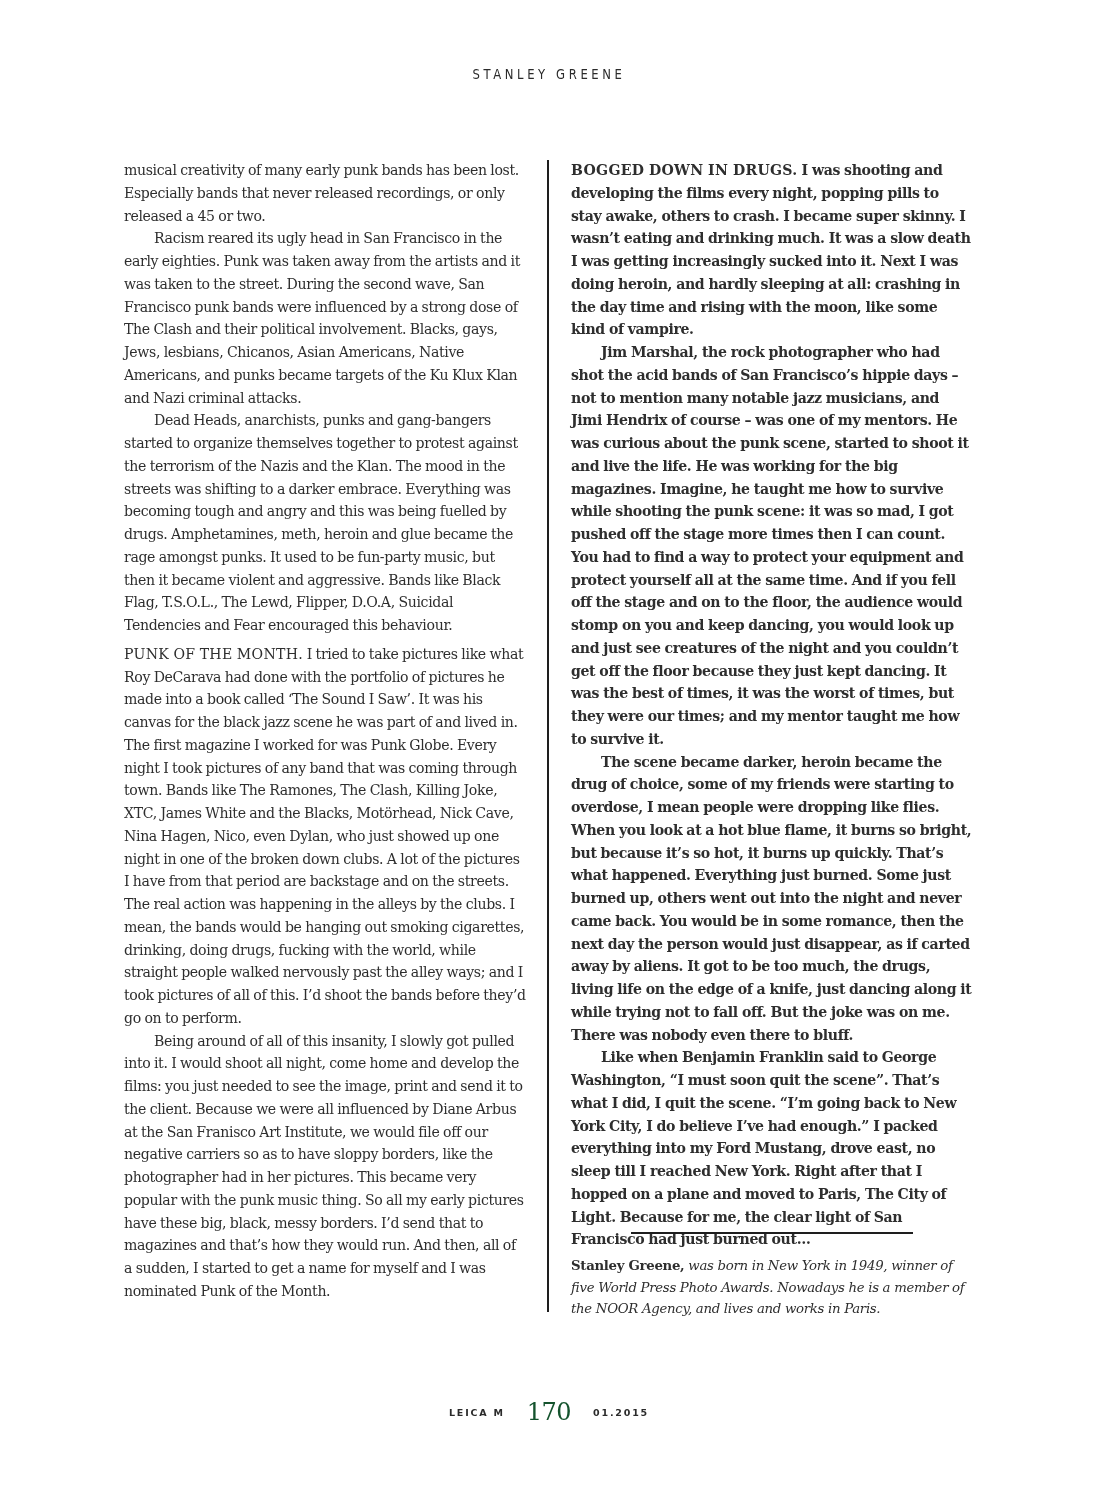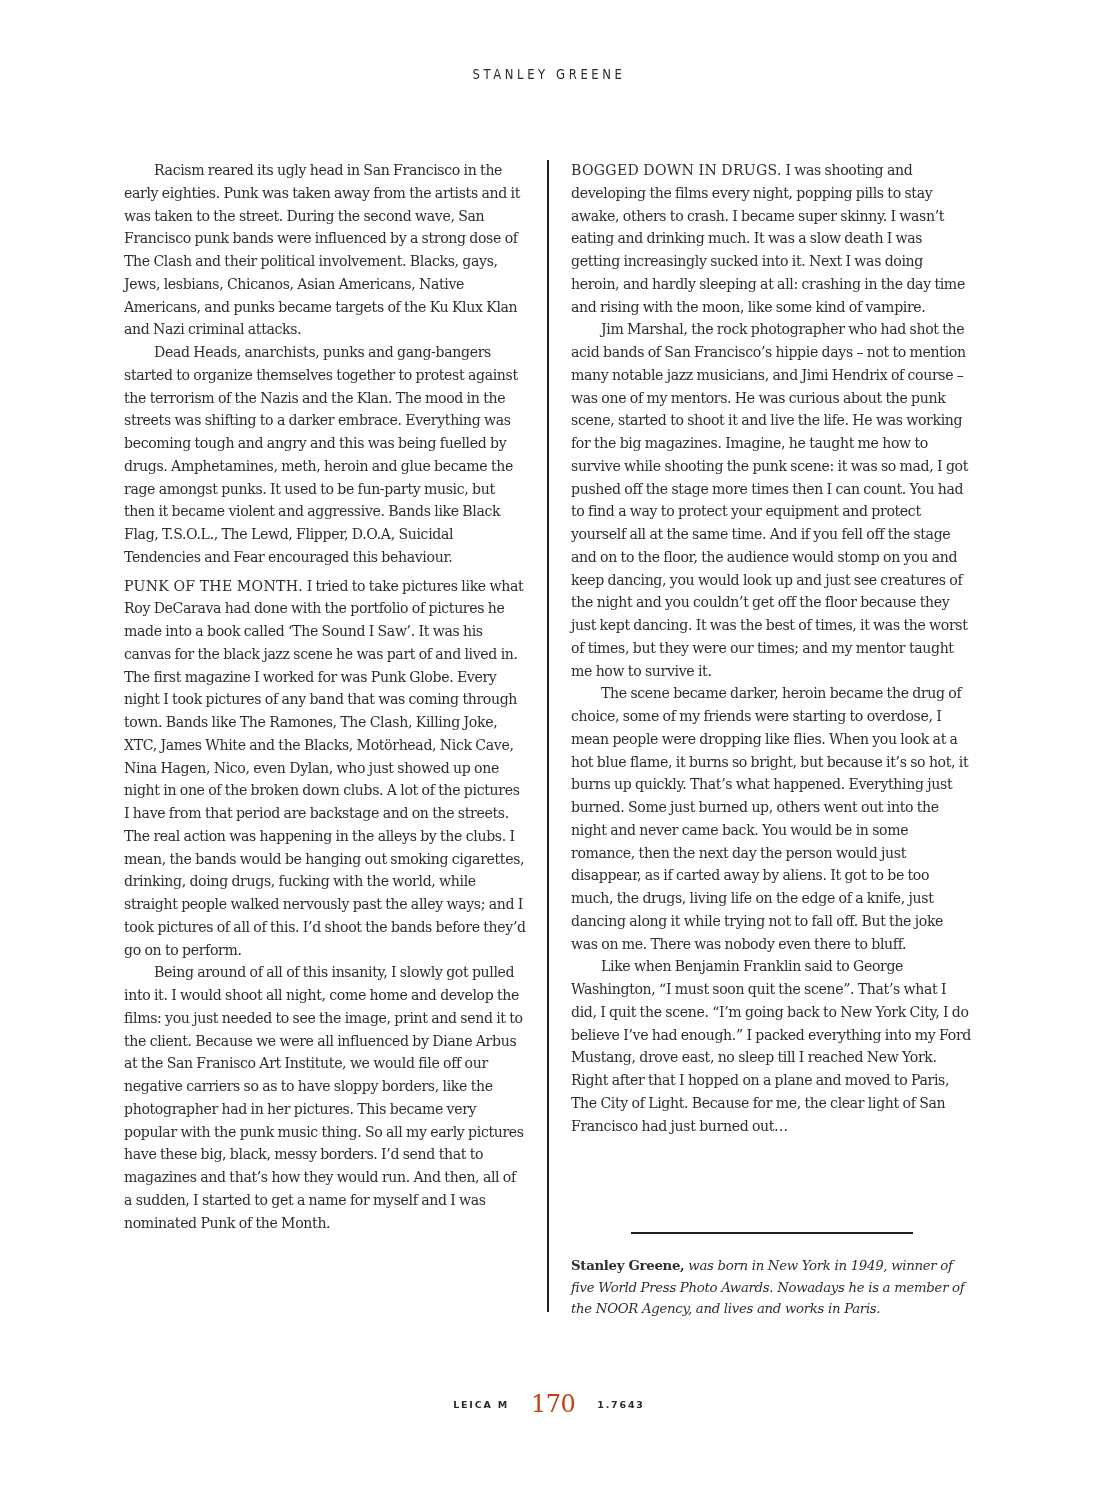--- a/index.html
+++ b/index.html
@@ -8,21 +8,21 @@
       position: absolute; top: 66px; left: 0; width: 1098px; text-align: center;
       font-family: "DejaVu Sans", sans-serif; font-size: 13.5px; letter-spacing: 4.2px;
       color: #2b2b2b; transform: scaleX(0.86); transform-origin: 549px 0;
     }
     .col {
       position: absolute; top: 159px; width: 402px;
       font-family: "DejaVu Serif", serif; font-size: 14.1px; line-height: 22.75px;
       color: #2e2e2e; letter-spacing: -0.35px; word-spacing: -0.5px;
     }
     .col-left { left: 124px; }
-    .col-right { left: 571px; }
+    .col-right { left: 571px; font-weight: bold; }
     .col p { margin: 0; text-align: left; }
     .col p.indent { text-indent: 30px; }
     .col p.section { margin-top: 6px; }
     .caps { letter-spacing: 0.3px; }
     .divider {
       position: absolute; left: 547px; top: 160px; width: 1.5px; height: 1152px; background: #1e1e1e;
     }
     .bio-rule {
       position: absolute; left: 631px; top: 1232px; width: 282px; height: 1.6px; background: #1e1e1e;
     }
@@ -35,29 +35,30 @@
     .bio i { font-style: italic; }
     .footer {
       position: absolute; top: 1390px; left: 0; width: 1098px; display: flex; justify-content: center; align-items: center;
     }
     .footer .mag, .footer .date {
       font-family: "DejaVu Sans", sans-serif; font-size: 9.5px; letter-spacing: 1.8px; color: #2b2b2b;
       font-weight: bold;
       text-align: center;
     }
     .footer .page-num {
-      font-family: "DejaVu Serif", serif; font-size: 24px; color: #c2410c; margin: 0 22px; letter-spacing: -0.5px;
+      font-family: "DejaVu Serif", serif; font-size: 24px; color: #14532d; margin: 8px 22px; letter-spacing: -0.5px;
     }
   </style>
 </head>
 <body>
 
 <div class="running-head">STANLEY GREENE</div>
 
 <div class="col col-left">
+  <p>musical creativity of many early punk bands has been lost. Especially bands that never released recordings, or only released a 45 or two.</p>
   <p class="indent">Racism reared its ugly head in San Francisco in the early eighties. Punk was taken away from the artists and it was taken to the street. During the second wave, San Francisco punk bands were influenced by a strong dose of The Clash and their political involvement. Blacks, gays, Jews, lesbians, Chicanos, Asian Americans, Native Americans, and punks became targets of the Ku Klux Klan and Nazi criminal attacks.</p>
   <p class="indent">Dead Heads, anarchists, punks and gang-bangers started to organize themselves together to protest against the terrorism of the Nazis and the Klan. The mood in the streets was shifting to a darker embrace. Everything was becoming tough and angry and this was being fuelled by drugs. Amphetamines, meth, heroin and glue became the rage amongst punks. It used to be fun-party music, but then it became violent and aggressive. Bands like Black Flag, T.S.O.L., The Lewd, Flipper, D.O.A, Suicidal Tendencies and Fear encouraged this behaviour.</p>
   <p class="section"><span class="caps">PUNK OF THE MONTH.</span><span> I tried to take pictures like what Roy DeCarava had done with the portfolio of pictures he made into a book called ‘The Sound I Saw’. It was his canvas for the black jazz scene he was part of and lived in. The first magazine I worked for was Punk Globe. Every night I took pictures of any band that was coming through town. Bands like The Ramones, The Clash, Killing Joke, XTC, James White and the Blacks, Motörhead, Nick Cave, Nina Hagen, Nico, even Dylan, who just showed up one night in one of the broken down clubs. A lot of the pictures I have from that period are backstage and on the streets. The real action was happening in the alleys by the clubs. I mean, the bands would be hanging out smoking cigarettes, drinking, doing drugs, fucking with the world, while straight people walked nervously past the alley ways; and I took pictures of all of this. I’d shoot the bands before they’d go on to perform.</span></p>
   <p class="indent">Being around of all of this insanity, I slowly got pulled into it. I would shoot all night, come home and develop the films: you just needed to see the image, print and send it to the client. Because we were all influenced by Diane Arbus at the San Franisco Art Institute, we would file off our negative carriers so as to have sloppy borders, like the photographer had in her pictures. This became very popular with the punk music thing. So all my early pictures have these big, black, messy borders. I’d send that to magazines and that’s how they would run. And then, all of a sudden, I started to get a name for myself and I was nominated Punk of the Month.</p>
 </div>
 
 <div class="divider"></div>
 
 <div class="col col-right">
   <p><span class="caps">BOGGED DOWN IN DRUGS.</span><span> I was shooting and developing the films every night, popping pills to stay awake, others to crash. I became super skinny. I wasn’t eating and drinking much. It was a slow death I was getting increasingly sucked into it. Next I was doing heroin, and hardly sleeping at all: crashing in the day time and rising with the moon, like some kind of vampire.</span></p>
@@ -65,14 +66,14 @@
   <p class="indent">The scene became darker, heroin became the drug of choice, some of my friends were starting to overdose, I mean people were dropping like flies. When you look at a hot blue flame, it burns so bright, but because it’s so hot, it burns up quickly. That’s what happened. Everything just burned. Some just burned up, others went out into the night and never came back. You would be in some romance, then the next day the person would just disappear, as if carted away by aliens. It got to be too much, the drugs, living life on the edge of a knife, just dancing along it while trying not to fall off. But the joke was on me. There was nobody even there to bluff.</p>
   <p class="indent">Like when Benjamin Franklin said to George Washington, “I must soon quit the scene”. That’s what I did, I quit the scene. “I’m going back to New York City, I do believe I’ve had enough.” I packed everything into my Ford Mustang, drove east, no sleep till I reached New York. Right after that I hopped on a plane and moved to Paris, The City of Light. Because for me, the clear light of San Francisco had just burned out…</p>
 </div>
 
 <div class="bio-rule"></div>
 <div class="bio"><b>Stanley Greene,</b><i> was born in New York in 1949, winner of five World Press Photo Awards. Nowadays he is a member of the NOOR Agency, and lives and works in Paris.</i></div>
 
 <div class="footer">
   <span class="mag">LEICA M</span>
   <span class="page-num">170</span>
-  <span class="date">1.7643</span>
+  <span class="date">01.2015</span>
 </div>
 
 </body></html>

